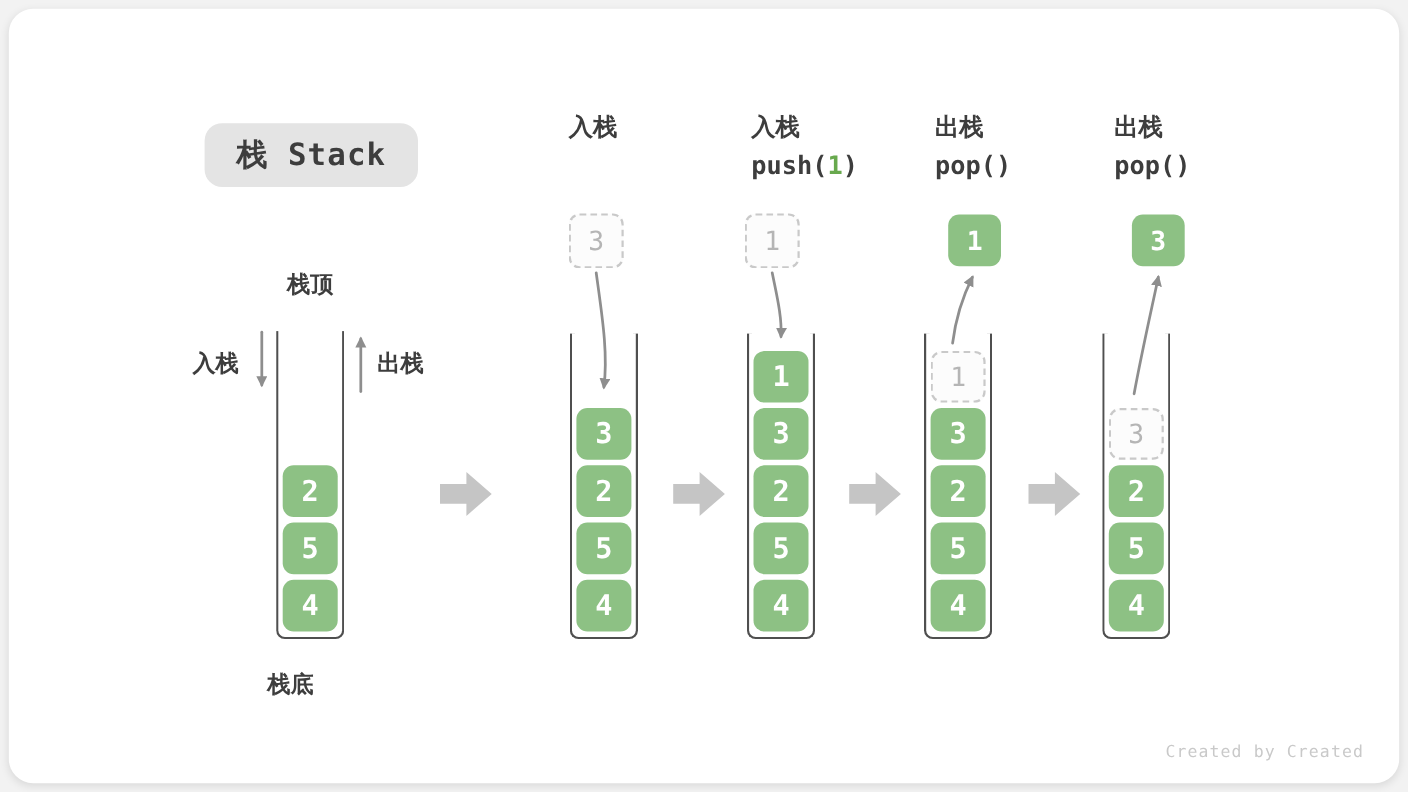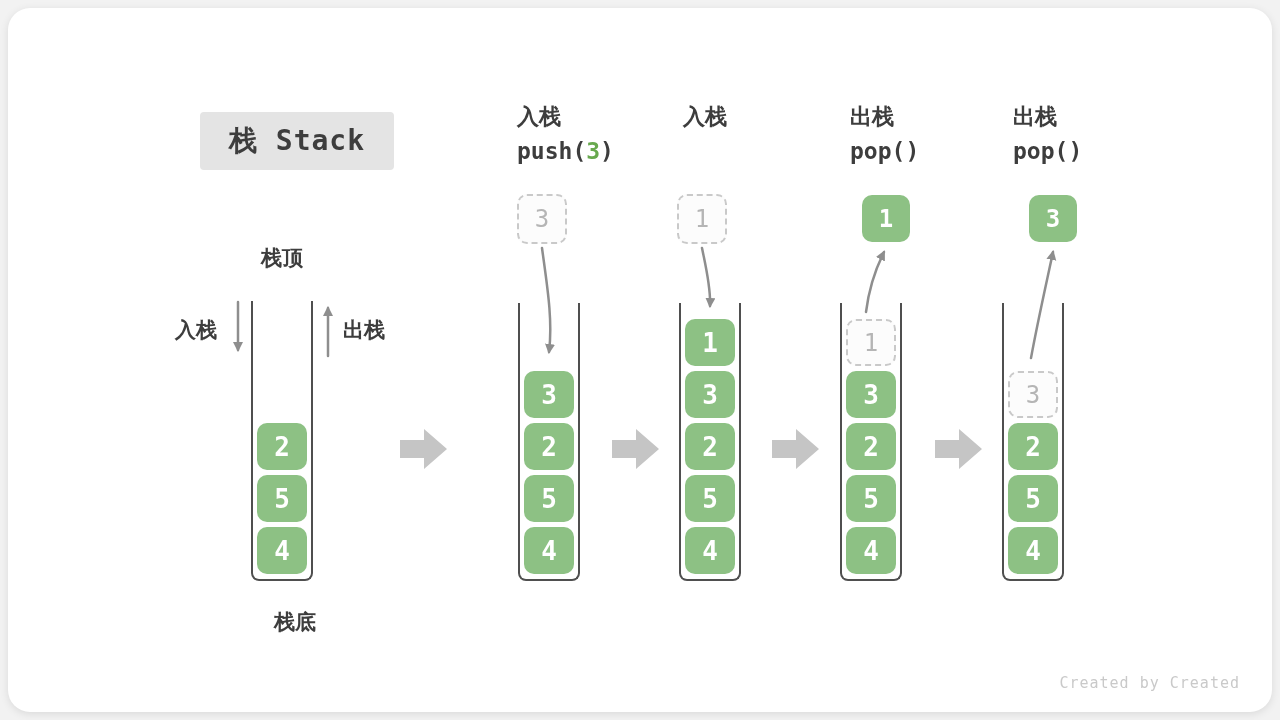--- a/index.html
+++ b/index.html
@@ -10,24 +10,24 @@
     position:relative;overflow:hidden;
   }
   .canvas{position:absolute;left:0;top:0;width:1280px;height:720px;}
   .card{
     position:absolute;left:8px;top:8px;width:1264px;height:704px;
     background:#ffffff;border-radius:22px;
     box-shadow:0 2px 8px rgba(0,0,0,0.10);
   }
   .title-box{
     position:absolute;left:186px;top:112px;width:194px;height:58px;
-    background:var(--title-bg);border-radius:4px;
+    background:var(--title-bg);border-radius:16px;
     display:flex;align-items:center;justify-content:center;
     font:bold 28px "DejaVu Sans Mono","Liberation Mono",monospace;
-    color:var(--text-dark);letter-spacing:1px;margin-left:14px;
+    color:var(--text-dark);letter-spacing:1px;
   }
   .op-header{position:absolute;top:106px;width:180px;}
   .op-cn{
     font:bold 22px "DejaVu Sans","Liberation Sans",sans-serif;
     color:var(--text-dark);line-height:1;margin-bottom:12px;
   }
   .op-code{
     font:600 23px "DejaVu Sans Mono","Liberation Mono",monospace;
     color:var(--text-dark);line-height:1;
   }
@@ -77,41 +77,41 @@
 </head>
 <body style="--green: #8dc184; --code-green: #68a94e; --text-dark: #3d3d3d; --title-bg: #e4e4e4; --wall: #4f4f4f; --dashed-border: #c9c9c9; --dashed-text: #b5b5b5; --arrow: #8e8e8e; --block-arrow: #c5c5c5;">
 
 <div class="canvas">
   <div class="card"></div>
 
   <div class="title-box">栈 Stack</div>
 
   <div class="op-header" style="left:517px">
     <div class="op-cn">入栈</div>
-    <div class="op-code"><span>push(</span><span class="arg">3</span><span>)</span></div>
   </div>
   <div class="op-header" style="left:683px">
     <div class="op-cn">入栈</div>
+    <div class="op-code"><span>push(</span><span class="arg">1</span><span>)</span></div>
   </div>
   <div class="op-header" style="left:850px">
     <div class="op-cn">出栈</div>
     <div class="op-code"><span>pop(</span><span class="arg"></span><span>)</span></div>
   </div>
   <div class="op-header" style="left:1013px">
     <div class="op-cn">出栈</div>
     <div class="op-code"><span>pop(</span><span class="arg"></span><span>)</span></div>
   </div>
 
   <div class="float-box dashed" style="left:517px;top:194px">3</div>
   <div class="float-box dashed" style="left:677px;top:194px">1</div>
   <div class="float-box" style="left:862px;top:195px">1</div>
   <div class="float-box" style="left:1029px;top:195px">3</div>
 
   <div class="side-label" style="left:261px;top:248px">栈顶</div>
-  <div class="side-label" style="left:274px;top:612px">栈底</div>
+  <div class="side-label" style="left:243px;top:612px">栈底</div>
   <div class="side-label" style="left:175px;top:320px">入栈</div>
   <div class="side-label" style="left:343px;top:320px">出栈</div>
 
   <div class="stack" style="left:251px;top:301px;height:280px">
     <div class="cell" style="bottom:109px">2</div>
     <div class="cell" style="bottom:57px">5</div>
     <div class="cell" style="bottom:5px">4</div>
   </div>
 
   <div class="stack" style="left:518px;top:303px;height:278px">

